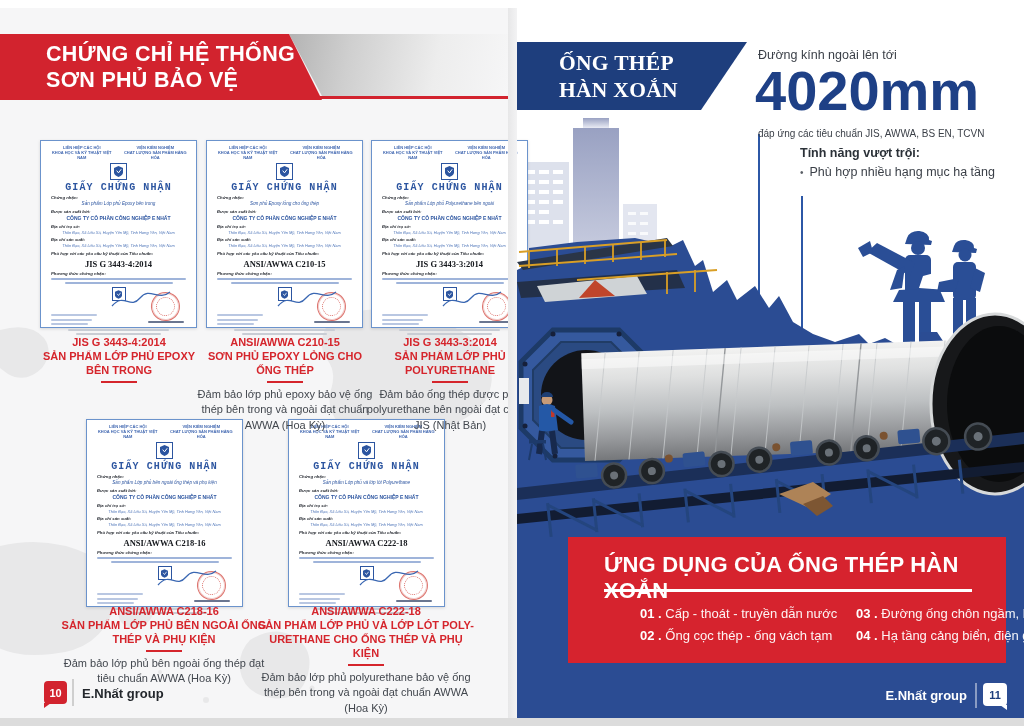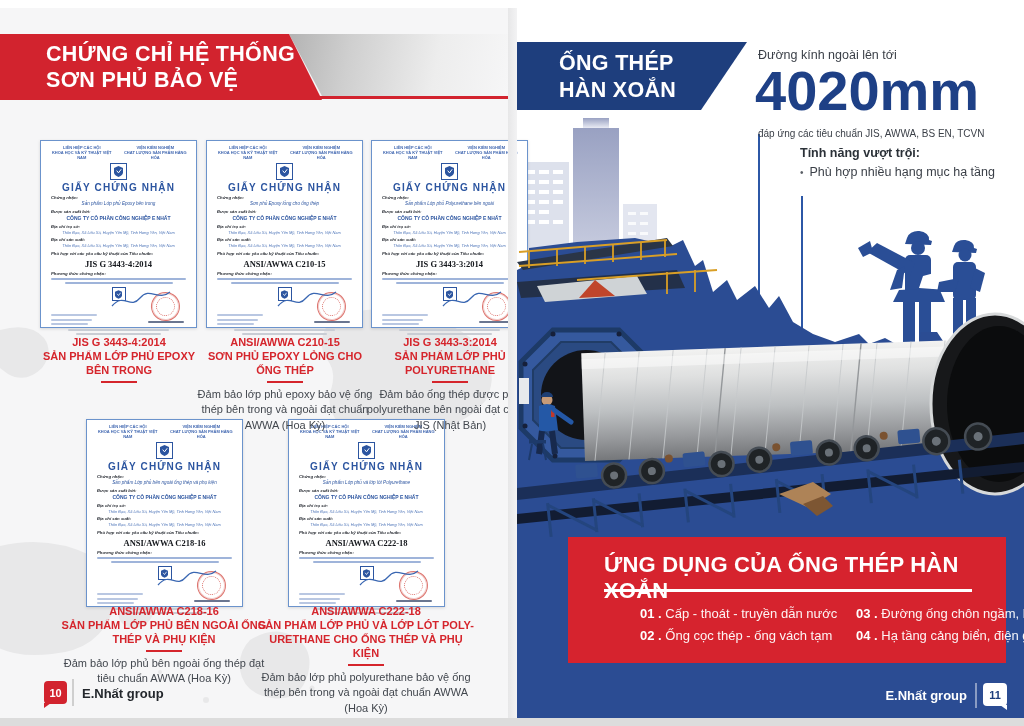--- a/index.html
+++ b/index.html
@@ -24,21 +24,21 @@
   .banner-left .txt{position:absolute;left:46px;top:7px;color:#fff;font-weight:700;
       font-size:21.5px;line-height:26px;letter-spacing:.3px;z-index:3;}
 
   .cert{position:absolute;width:157px;height:188px;background:#fff;border:1.5px solid #6b93cc;
         box-shadow:0 1px 3px rgba(0,0,0,.13);box-sizing:border-box;padding:4px 6px;z-index:2;}
   .c-head{display:flex;justify-content:space-between;gap:4px;}
   .c-org{width:50%;text-align:center;font-size:4px;line-height:1.3;color:#3f66b0;font-weight:bold;}
   .c-logo{width:15px;height:15px;border:1px solid #2c55a0;margin:2px auto 1px;display:flex;
           align-items:center;justify-content:center;background:#fff;}
   .c-logo.sm{width:12px;height:12px;margin:0 auto;}
-  .c-title{font-family:Liberation Sans, sans-serif;text-align:center;color:#2c55a0;font-weight:bold;
+  .c-title{font-family:Liberation Mono, monospace;text-align:center;color:#2c55a0;font-weight:bold;
            font-size:10px;letter-spacing:1.1px;margin:2px 0 1px;}
   .c-body{padding:0 4px;}
   .lbl{font-size:4.3px;font-weight:bold;font-style:italic;color:#2b2f36;margin-top:2.6px;}
   .val{font-size:4.6px;font-style:italic;color:#2c55a0;text-align:center;margin-top:1px;}
   .company{font-size:5px;font-weight:bold;color:#2c55a0;text-align:center;margin-top:1.5px;}
   .addr{font-size:3.9px;font-style:italic;color:#4d74b8;text-align:center;margin-top:.8px;}
   .code{font-family:"Liberation Serif",serif;font-size:8.5px;font-weight:bold;color:#14171c;
         text-align:center;margin:3px 0 1px;}
   .bar{height:2px;background:#b9c7e2;border-radius:1px;margin:2px auto 0;}
   .bar.blue{background:#9fb4da;}
@@ -68,21 +68,21 @@
       border-bottom:5px solid transparent;}
   .brand-divider-l{position:absolute;left:72px;top:679px;width:2px;height:27px;background:#cfcfcf;z-index:3;}
   .brand-left{position:absolute;left:82px;top:686px;font-size:13px;font-weight:bold;color:#23272c;z-index:3;}
 
   
   .blue-body{position:absolute;left:517px;top:430px;width:507px;height:288px;background:#2b4c93;z-index:1;}
   .skyline{position:absolute;left:517px;top:116px;width:170px;height:226px;z-index:1;}
   .banner-right{position:absolute;left:517px;top:42px;width:230px;height:68px;background:#1e3e7d;
       clip-path:polygon(0 0,230px 0,184px 100%,0 100%);z-index:2;}
   .banner-right .txt{position:absolute;left:42px;top:8px;color:#fff;font-weight:800;
-      font-size:21.5px;line-height:27px;letter-spacing:.3px;}
+      font-size:21.5px;line-height:27px;letter-spacing:.3px;font-family:Liberation Serif, serif;}
   .dia-label{position:absolute;left:758px;top:48px;font-size:12.5px;color:#3a3f47;z-index:2;}
   .dia-value{position:absolute;left:755px;top:58px;font-size:56px;font-weight:800;color:#1e4086;
       letter-spacing:0;z-index:2;}
   .dia-standards{position:absolute;left:758px;top:128px;font-size:10px;color:#3a3f47;z-index:2;}
   .vline1{position:absolute;left:758px;top:134px;width:2px;height:208px;background:#2c57a6;z-index:1;}
   .vline2{position:absolute;left:801px;top:196px;width:2px;height:148px;background:#2c57a6;z-index:1;}
   .features{position:absolute;left:800px;top:146px;width:220px;z-index:2;}
   .features .f-title{font-size:12.5px;font-weight:bold;color:#2b3138;margin-bottom:4px;}
   .features .f-item{font-size:12.5px;color:#3a3f47;line-height:17.5px;}
   .features .f-item::before{content:"•";margin-right:6px;color:#5a5f66;font-size:10px;}

